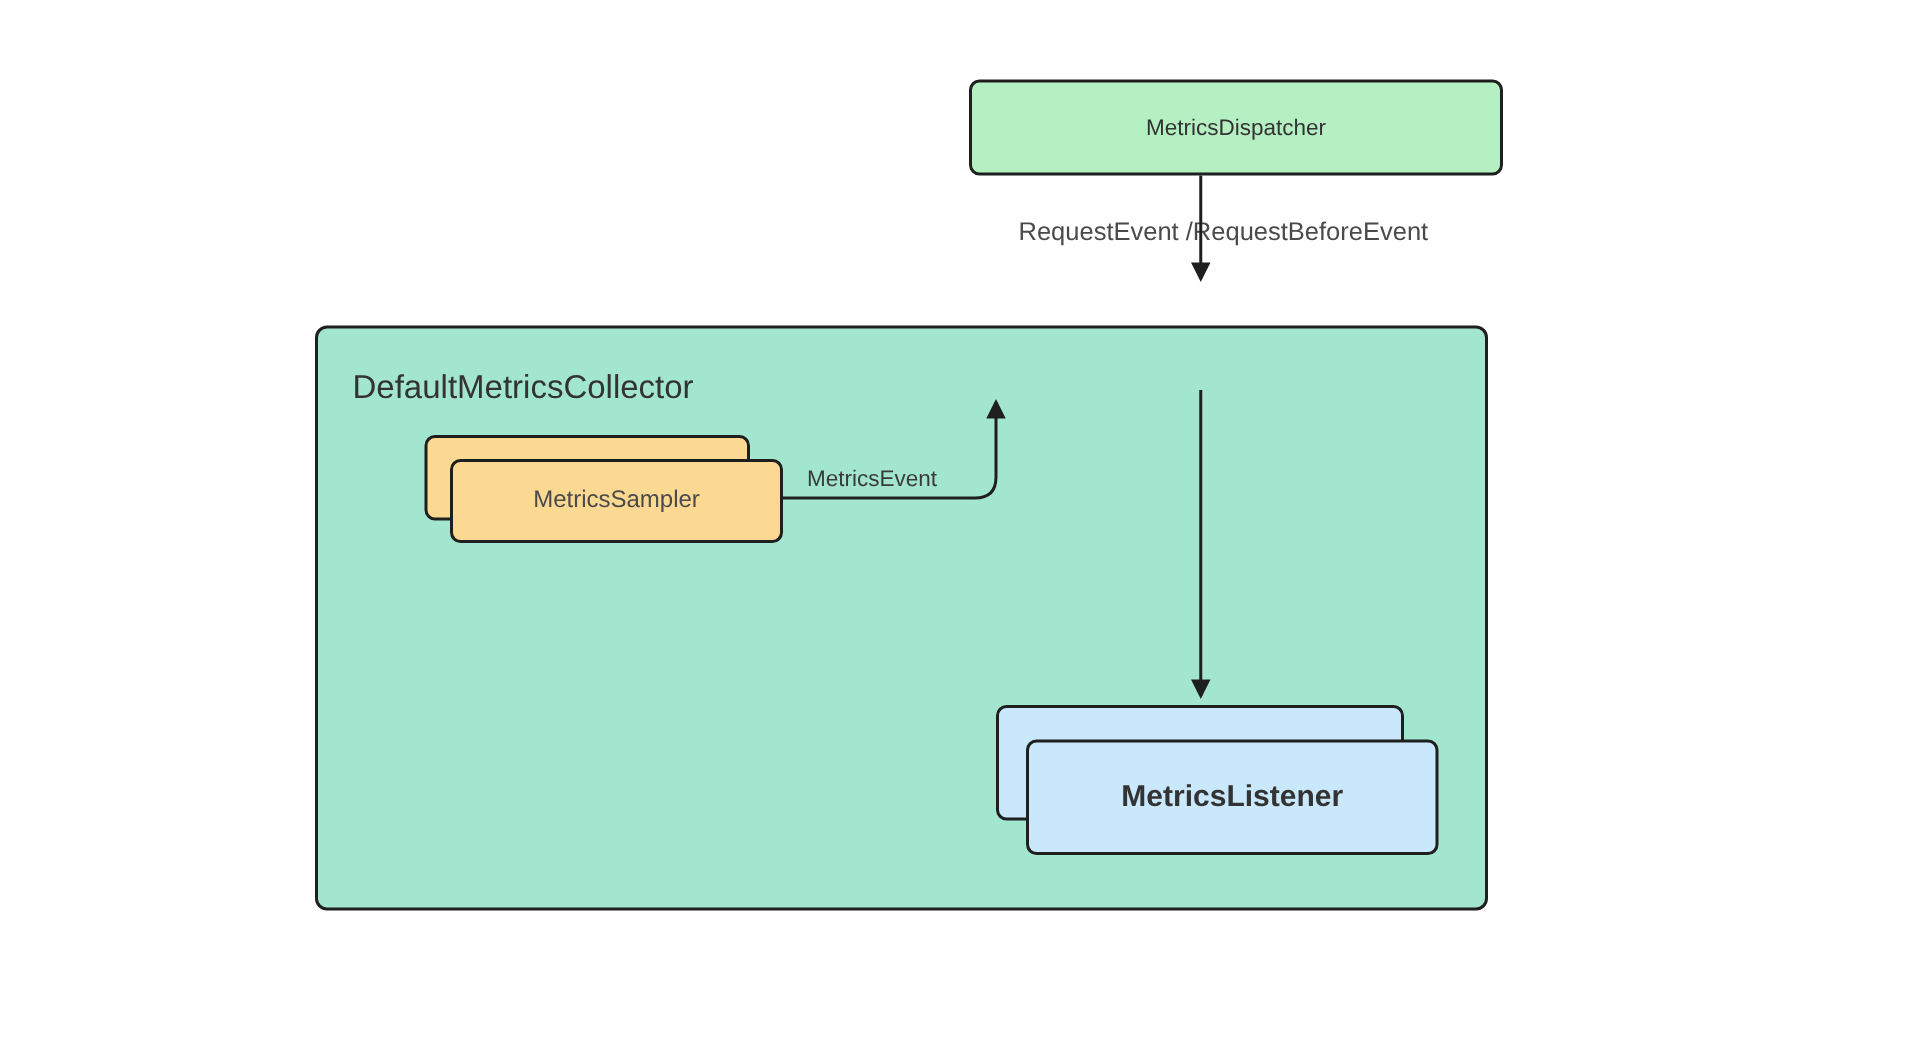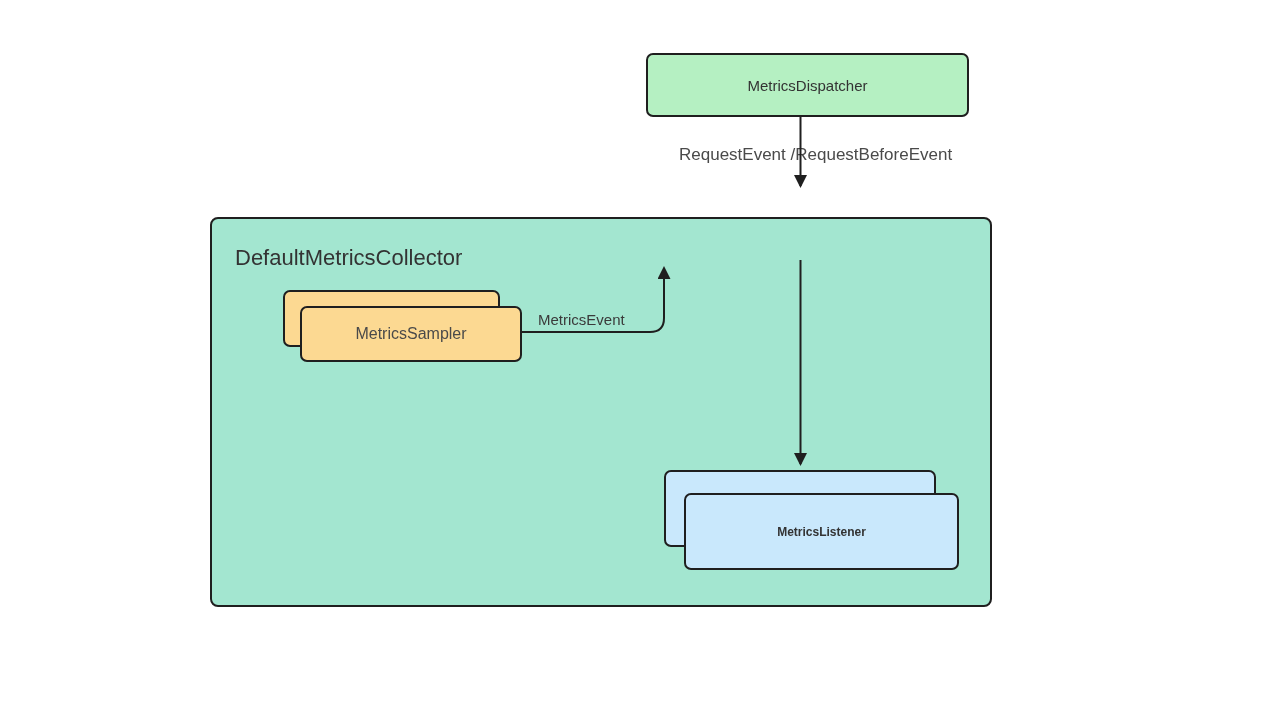--- a/index.html
+++ b/index.html
@@ -31,21 +31,21 @@
   .container-box{
     position:absolute;
     box-sizing:border-box;
     border:2px solid var(--c-border);
     border-radius:8px;
     background:var(--c-teal);
   }
 
   .node-label{font-size:15px;color:#333333;}
   .node-label-md{font-size:16px;color:#4a4a4a;}
-  .node-label-lg{font-size:12px;color:#333333;font-weight:600;}
+  .node-label-lg{font-size:20px;color:#333333;font-weight:600;}
 
   .container-title{
     position:absolute;
     left:235px;
     top:245px;
     font-size:22px;
     color:#333333;
   }
 
   .edge-label{
@@ -79,21 +79,21 @@
   <div class="node orange" style="left:283px;top:290px;width:217px;height:57px;"></div>
   <div class="node orange" style="left:300px;top:306px;width:222px;height:56px;">
     <span class="node-label-md">MetricsSampler</span>
   </div>
 
   <div class="node blue" style="left:664px;top:470px;width:272px;height:77px;"></div>
   <div class="node blue" style="left:684px;top:493px;width:275px;height:77px;">
     <span class="node-label-lg">MetricsListener</span>
   </div>
 
-  <div class="node green" style="left:646px;top:53px;width:323px;height:64px;">
+  <div class="node green" style="left:646px;top:53px;width:356px;height:64px;">
     <span class="node-label">MetricsDispatcher</span>
   </div>
 
 
   <div class="edge-label" style="left:679px;top:145px;">RequestEvent /RequestBeforeEvent</div>
 
   <div class="edge-label-sm" style="left:538px;top:311px;">MetricsEvent</div>
 
   <svg class="edges">
     <defs>

